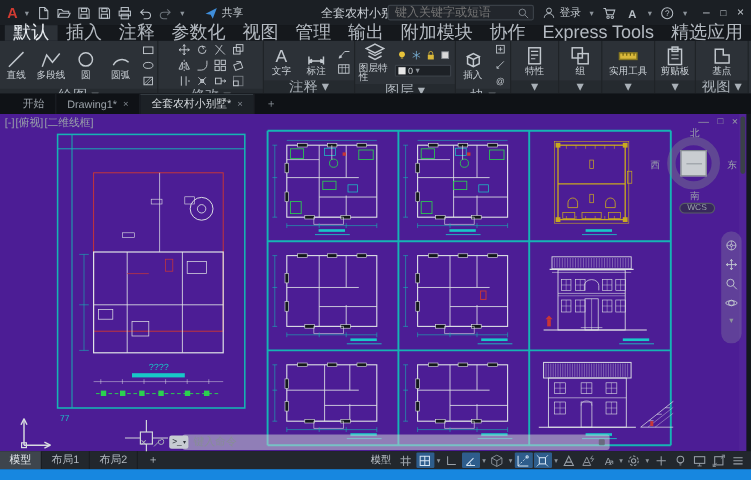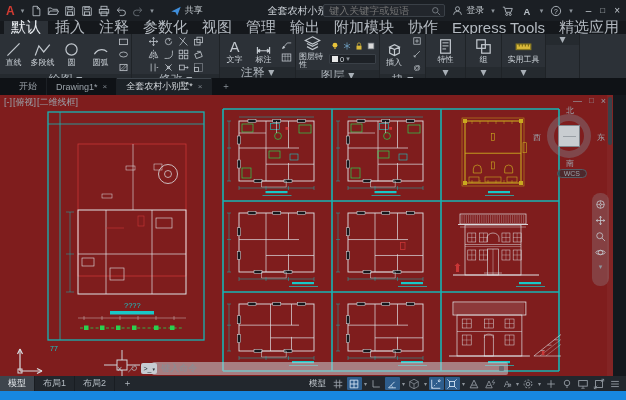--- a/index.html
+++ b/index.html
@@ -43,21 +43,21 @@
          border-radius:1px;font-size:7.5px;color:#d5dade;padding:0 2px;}
   .combo .chip{width:6px;height:6px;background:#e8e8e8;}
   
   .filetabs{position:absolute;top:78px;left:0;right:0;height:17px;background:#0f1216;
             display:flex;align-items:stretch;font-size:9px;color:#9ba2a9;padding-left:10px;}
   .ftab{display:flex;align-items:center;gap:5px;padding:0 9px;border-right:1px solid #1c2025;}
   .ftab.active{background:#1c2126;color:#d8dce0;box-shadow:inset 0 1px 0 #3d444b;}
   .ftab .x{font-size:8px;color:#7d848b;}
   .ftab.plus{border:none;color:#8d949b;}
   
-  .canvas{position:absolute;top:95px;left:0;right:13px;height:281px;background:#7f1d1d;overflow:hidden;}
+  .canvas{position:absolute;top:95px;left:0;right:4px;height:281px;background:#4c1d95;overflow:hidden;}
   .vplabel{position:absolute;left:4px;top:1px;font-size:9px;color:#9aa2aa;z-index:5;}
   .vplabel span{margin-right:1px;}
   .canwin{position:absolute;right:7px;top:1px;font-size:9px;color:#969da5;z-index:6;display:flex;gap:7px;}
   .vcube{position:absolute;right:17px;top:14px;width:54px;height:54px;z-index:5;}
   .vring{position:absolute;left:5px;top:5px;width:44px;height:44px;border-radius:50%;
          border:7px solid rgba(128,136,144,.40);}
   .vsq{position:absolute;left:16px;top:16px;width:22px;height:22px;background:#c9cdd1;
        border:1px solid #82888f;}
   .vsq:after{content:"";position:absolute;left:4px;top:10px;width:13px;height:1px;background:#9aa0a6;}
   .vlbl{position:absolute;font-size:8px;color:#9aa2aa;}
@@ -476,21 +476,42 @@
             <svg width="17" height="17" viewBox="0 0 14 14" fill="none" stroke="#d9b83a" stroke-width="1">
               <rect x="1" y="5" width="12" height="4.5" fill="#d9b83a" stroke="#8a7a22"></rect>
               <path d="M3.5 5 v2 M6 5 v2 M8.5 5 v2 M11 5 v2" stroke="#6a5c10" stroke-width=".8"></path>
             </svg>
             <span>实用工具</span>
           </span>
         </div>
             <div class="panel-foot">▾</div>
           </div>
       <div class="panel" style="width:34px">
+            <div class="panel-body">
+          <span class="bigtool">
+            <svg width="17" height="17" viewBox="0 0 14 14" fill="none" stroke="#c2c8ce" stroke-width="1">
+              <rect x="2.5" y="2.5" width="9" height="10.5"></rect>
+              <rect x="5" y="1" width="4" height="3"></rect>
+              <path d="M4.5 6.5 h5 M4.5 9 h5" stroke-width=".7"></path>
+            </svg>
+            <span>剪贴板</span>
+          </span>
+        </div>
             <div class="panel-foot">▾</div>
+          </div>
+      <div class="panel" style="width:44px">
+            <div class="panel-body">
+          <span class="bigtool">
+            <svg width="17" height="17" viewBox="0 0 14 14" fill="none" stroke="#c2c8ce" stroke-width="1">
+              <path d="M2.5 2.5 H8 V6.5 H12 V12 H2.5 Z"></path>
+            </svg>
+            <span>基点</span>
+          </span>
+        </div>
+            <div class="panel-foot">视图 ▾</div>
           </div>
     </div>
 
   <div class="filetabs" id="file-tabs">
       <span class="ftab">
             <span>开始</span>
           </span>
       <span class="ftab">
             <span>Drawing1*</span>
         <span class="x">×</span>

